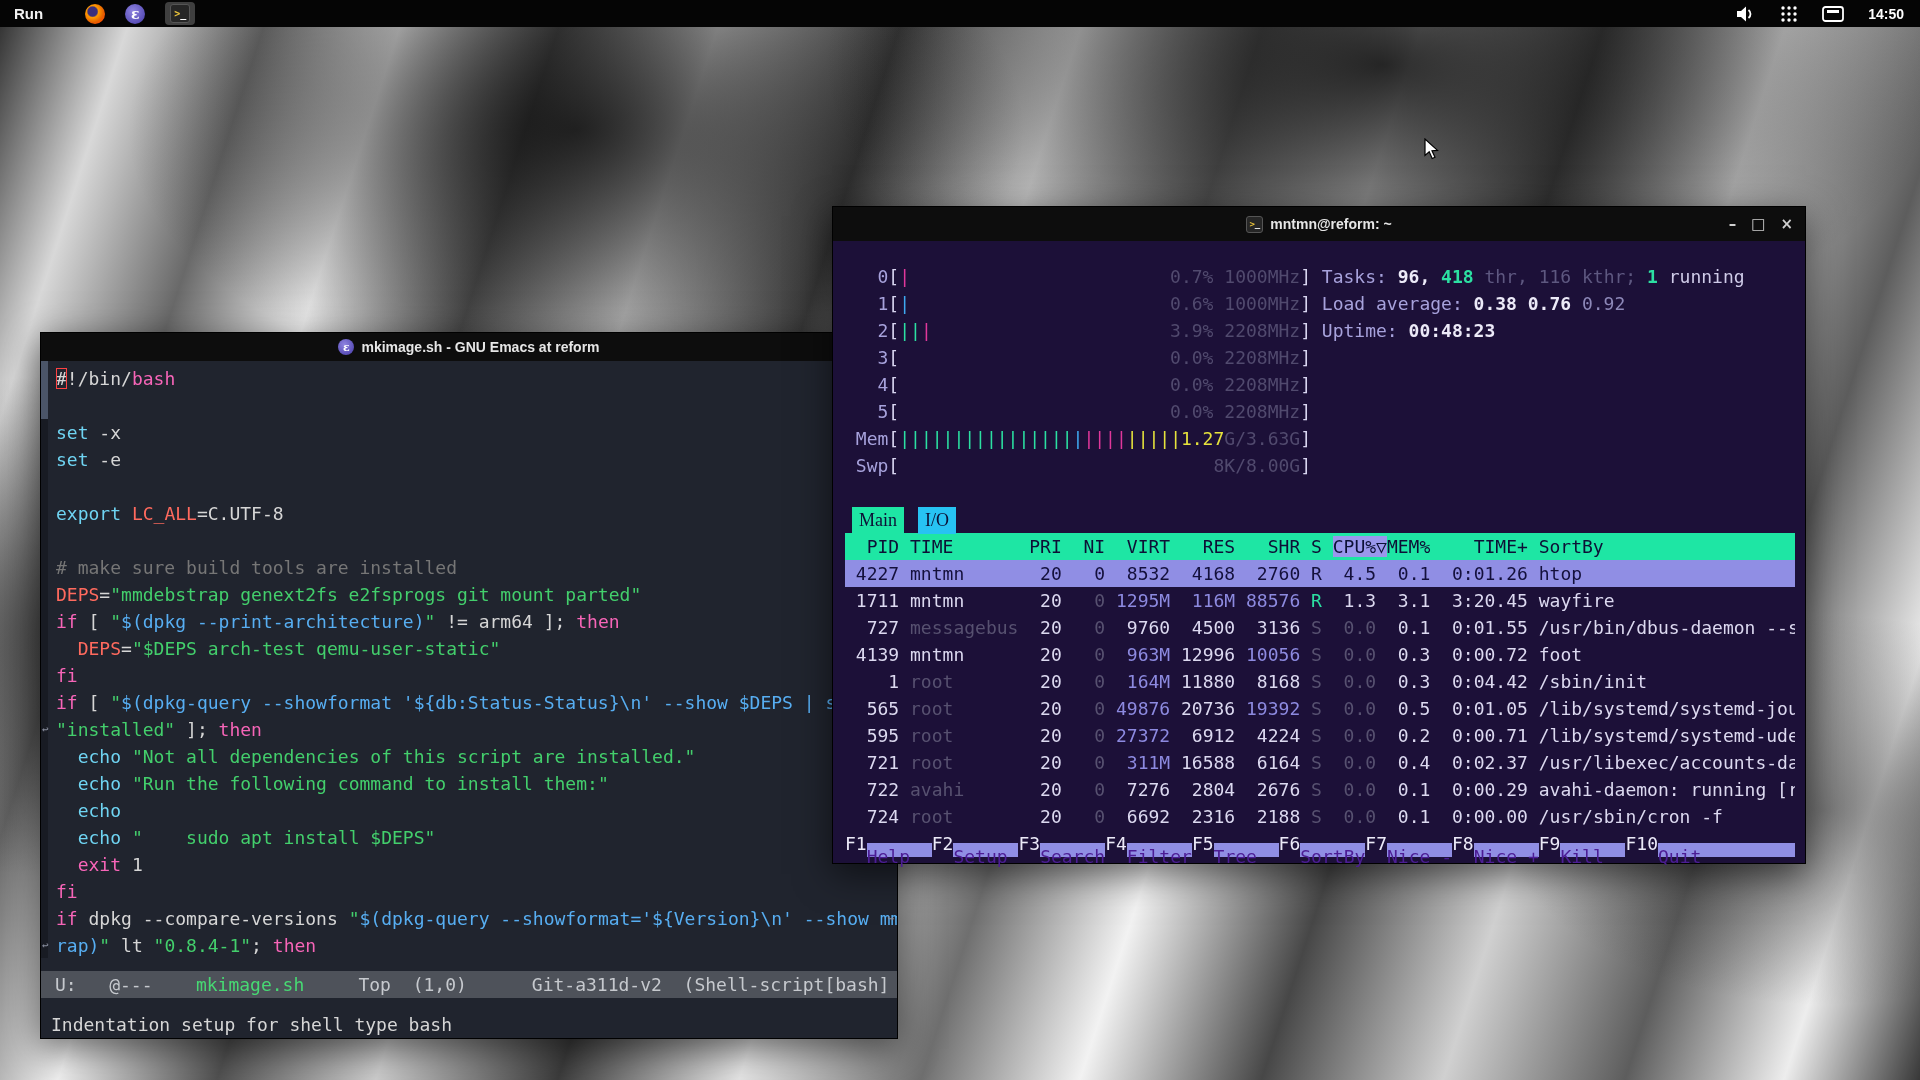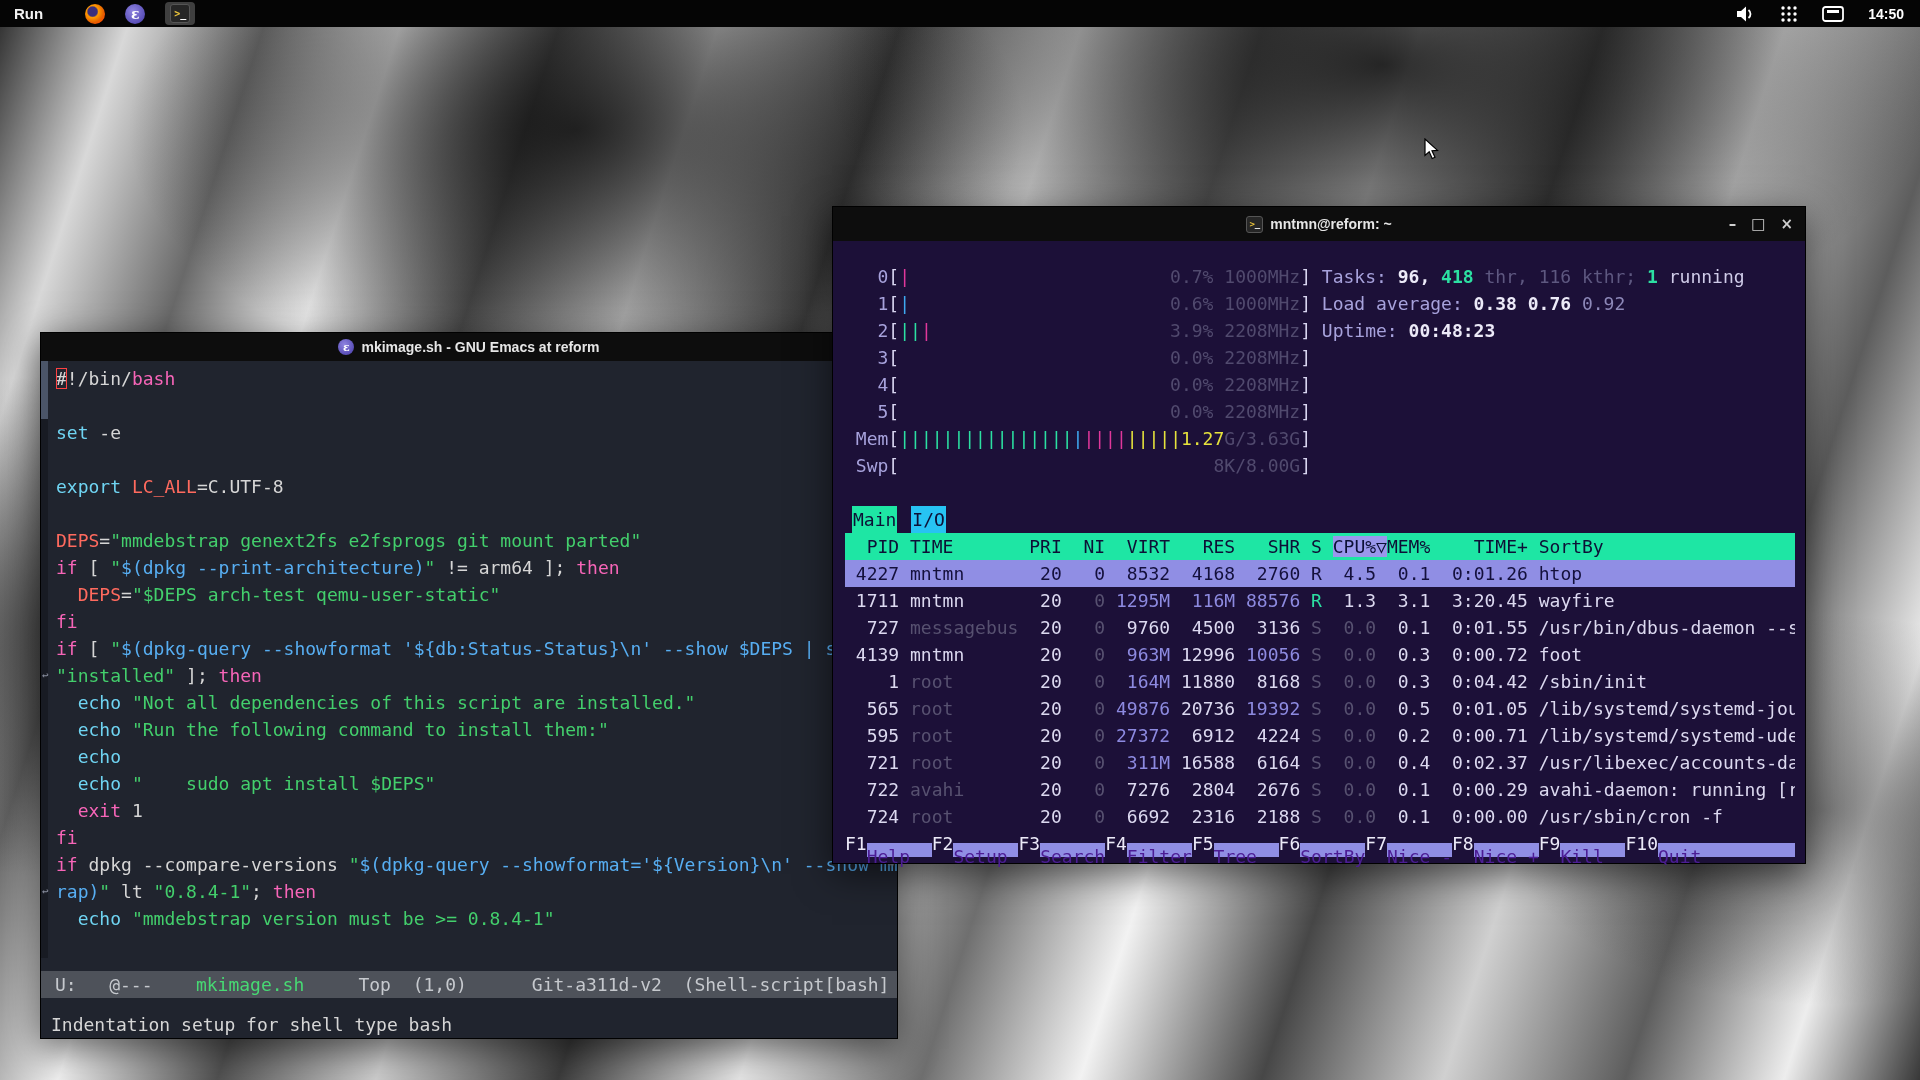--- a/index.html
+++ b/index.html
@@ -56,21 +56,21 @@
   .mbr{color:#d8d5f0;}
   .marea{display:inline-block;width:37ch;position:relative;vertical-align:top;height:27px;}
   .mticks{position:absolute;left:0;top:0;}
   .mright{position:absolute;right:0;top:0;}
   .tick-g{color:#2ce0a2;} .tick-b{color:#3ea8f0;} .tick-m{color:#e0379b;} .tick-y{color:#e6e33c;}
   .ms-pct,.ms-tot{color:#514a6e;} .ms-used{color:#e6e33c;}
   .is-lbl{color:#a7a2dc;} .is-wb{color:#eceaf8;font-weight:bold;} .is-gb{color:#2ce0a2;font-weight:bold;}
   .is-dim{color:#5e5880;} .is-lt{color:#cfcbe8;} .is-mid{color:#8d88b8;}
   .blankline{height:27px;}
   .tabsrow{height:27px;white-space:pre;margin-left:7px;}
-  .tab{display:inline-block;padding:0 1px;height:27px;}
+  .tab{display:inline-block;padding:0 7px;height:27px;font-family:Liberation Serif, serif;}
   .tab-active{background:#1ee6a4;color:#0d1036;}
   .tab-io{background:#27c3f3;color:#0d1036;margin-left:14px;}
   .hrow{height:27px;white-space:pre;background:#1ee6a4;color:#0d1036;margin-right:10px;overflow:hidden;}
   .hl{background:#9a98ec;}
   .prow{height:27px;white-space:pre;margin-right:10px;overflow:hidden;}
   .prow.sel{background:#908ee4;}
   .prow.sel span{color:#14103c !important;}
   .st-w{color:#dcd9f0;} .st-d{color:#575170;} .st-b{color:#8d8ae0;} .st-g{color:#2ce0a2;}
   .fnbar{display:flex;height:27px;margin-right:10px;white-space:pre;}
   .fnkey{color:#eceaf8;}
@@ -128,24 +128,26 @@
           <span>–</span>
         </span>
     </div>
     <div class="emacs-body">
       <div class="emacs-code" id="emacs-code">
         <div class="scrollstrip">
             <div class="scrollthumb"></div>
           </div>
       <div class="eline"><span class="tok-cur">#</span><span class="tok-def">!/bin/</span><span class="tok-kw">bash</span></div>
           <div class="eline"></div>
+          <div class="eline"><span class="tok-bi">set</span><span class="tok-def"> -x</span></div>
           <div class="eline"><span class="tok-bi">set</span><span class="tok-def"> -e</span></div>
           <div class="eline"></div>
           <div class="eline"><span class="tok-bi">export</span><span class="tok-def"> </span><span class="tok-var">LC_ALL</span><span class="tok-def">=C.UTF-8</span></div>
           <div class="eline"></div>
+          <div class="eline"><span class="tok-com"># make sure build tools are installed</span></div>
           <div class="eline"><span class="tok-var">DEPS</span><span class="tok-def">=</span><span class="tok-str">"mmdebstrap genext2fs e2fsprogs git mount parted"</span></div>
           <div class="eline"><span class="tok-kw">if</span><span class="tok-def"> [ </span><span class="tok-str">"</span><span class="tok-sub">$(dpkg --print-architecture)</span><span class="tok-str">"</span><span class="tok-def"> != arm64 ]; </span><span class="tok-kw">then</span></div>
           <div class="eline"><span class="tok-def">  </span><span class="tok-var">DEPS</span><span class="tok-def">=</span><span class="tok-str">"$DEPS arch-test qemu-user-static"</span></div>
           <div class="eline"><span class="tok-kw">fi</span></div>
           <div class="eline"><span class="tok-kw">if</span><span class="tok-def"> [ </span><span class="tok-str">"</span><span class="tok-sub">$(dpkg-query --showformat '${db:Status-Status}\n' --show $DEPS | sort -u</span></div>
           <div class="eline"><span class="fmark fl">↩</span><span class="tok-str">"installed"</span><span class="tok-def"> ]; </span><span class="tok-kw">then</span></div>
           <div class="eline"><span class="tok-def">  </span><span class="tok-bi">echo</span><span class="tok-def"> </span><span class="tok-str">"Not all dependencies of this script are installed."</span></div>
           <div class="eline"><span class="tok-def">  </span><span class="tok-bi">echo</span><span class="tok-def"> </span><span class="tok-str">"Run the following command to install them:"</span></div>
           <div class="eline"><span class="tok-def">  </span><span class="tok-bi">echo</span></div>
           <div class="eline"><span class="tok-def">  </span><span class="tok-bi">echo</span><span class="tok-def"> </span><span class="tok-str">"    sudo apt install $DEPS"</span></div>

